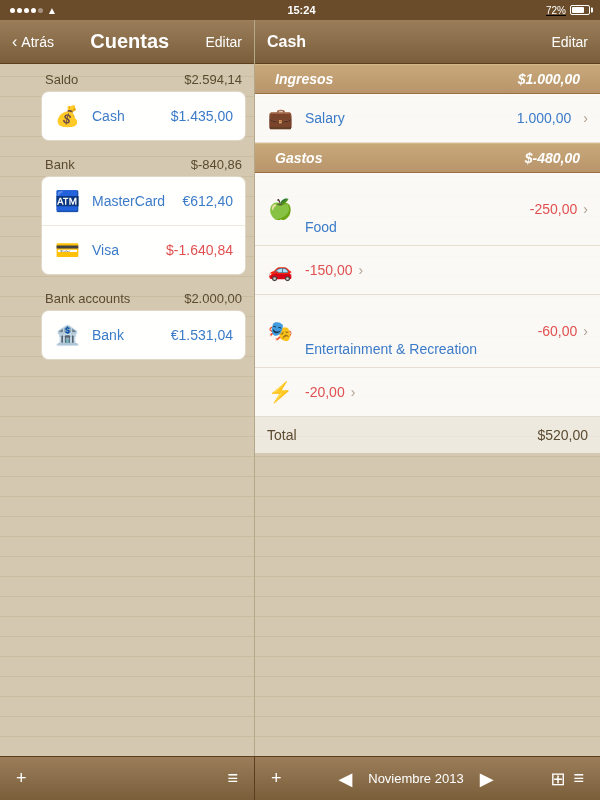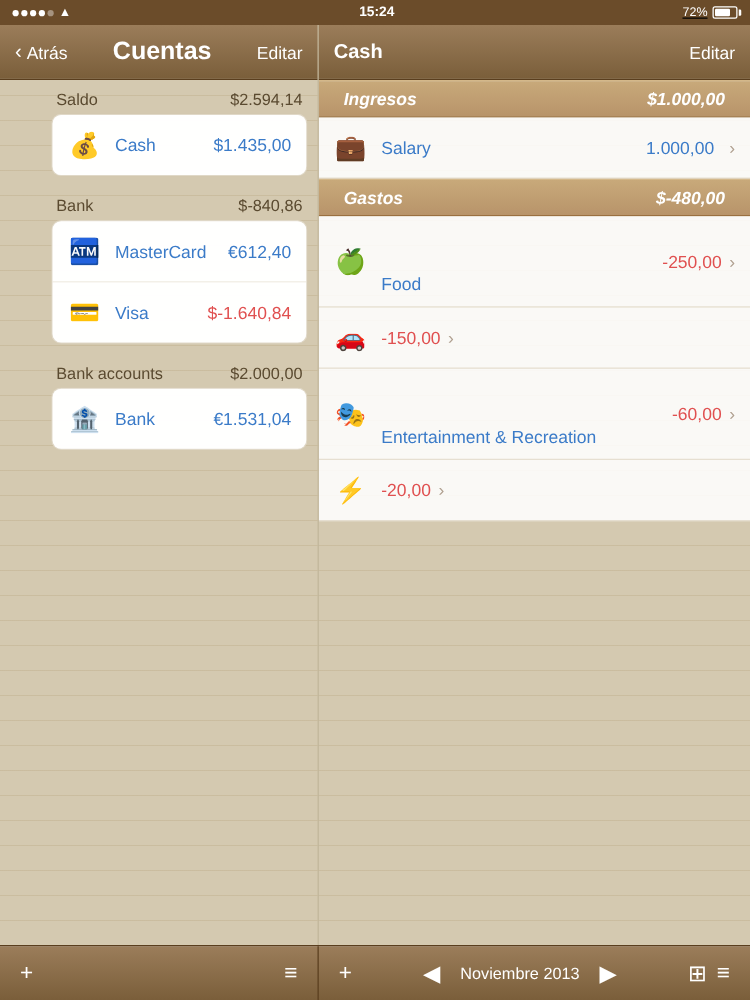--- a/index.html
+++ b/index.html
@@ -363,20 +363,24 @@
         <span class="tr-amount">-60,00</span>
         <span class="tr-chevron">›</span>
       </div>
 
       <div class="transaction-row">
         <div class="tr-icon">⚡</div>
         <span class="tr-amount">-20,00</span>
         <span class="tr-chevron">›</span>
       </div>
 
+      <div class="total-row">
+        <span class="total-label">Total</span>
+        <span class="total-amount">$520,00</span>
+      </div>
     </div>
   </div>
 </div>
 
 <div class="bottom-toolbar">
   <div class="toolbar-left">
     <span class="toolbar-btn">+</span>
     <span class="toolbar-btn">≡</span>
   </div>
   <div class="toolbar-right">

